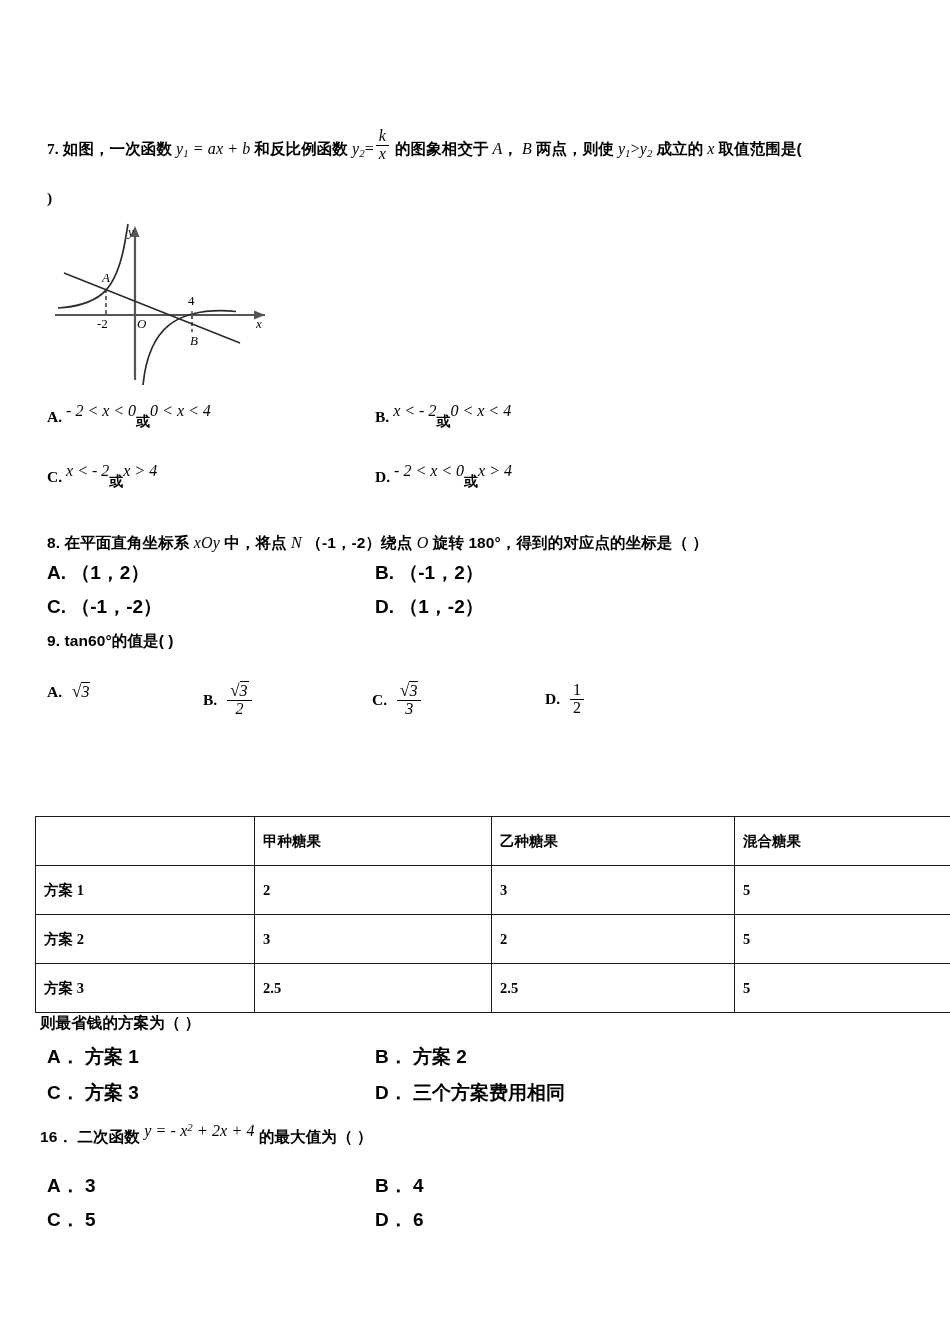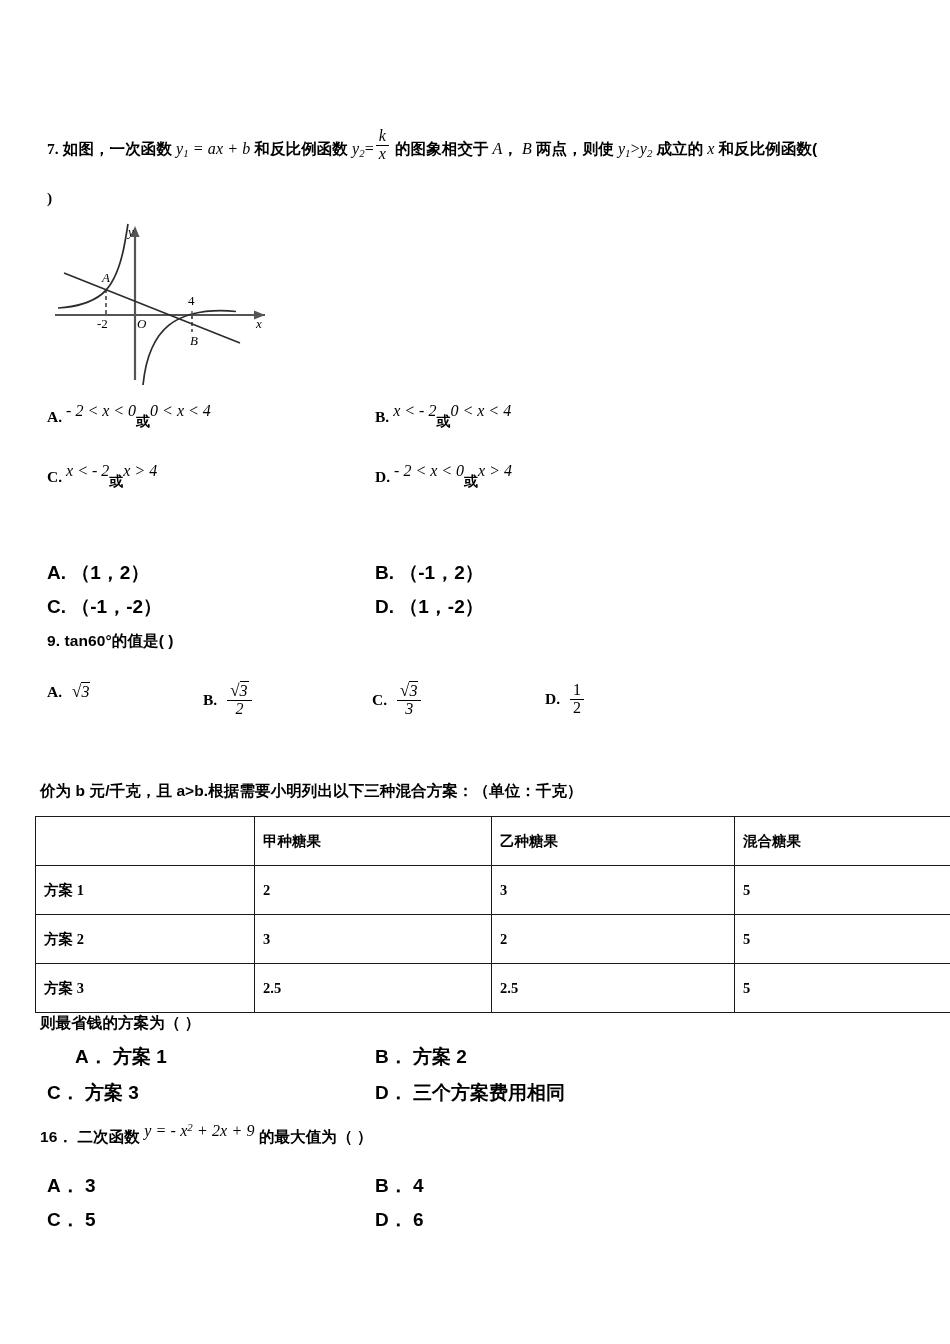--- a/index.html
+++ b/index.html
@@ -135,21 +135,21 @@
     <span class="mathi"><span>y</span><sub class="ms">1</sub> <span>= ax + b</span></span>
     <span class="cn">和反比例函数</span>
     <span class="mathi"><span>y</span><sub class="ms">2</sub></span><span class="mathn">=</span><span class="frac upf"><span class="num">k</span><span class="den">x</span></span>
     <span class="cn">的图象相交于</span>
     <span class="mathi">A</span><span class="cn">，</span>
     <span class="mathi">B</span>
     <span class="cn">两点，则使</span>
     <span class="mathi"><span>y</span><sub class="ms">1</sub></span><span class="mathn">&gt;</span><span class="mathi"><span>y</span><sub class="ms">2</sub></span>
     <span class="cn">成立的</span>
     <span class="mathi">x</span>
-    <span class="cn">和反比例函数(</span>
+    <span class="cn">取值范围是(</span>
   </div>
   <div class="abs qtext" style="left:47px; top:186px;">)</div>
 
   <div class="figwrap" style="left:40px; top:215px; width:240px; height:175px;">
     <svg width="240" height="175" viewBox="0 0 240 175">
 
       <line x1="15" y1="100" x2="225" y2="100" stroke="#555" stroke-width="2.2"></line>
       <polygon points="225,100 214,95.5 214,104.5" fill="#555"></polygon>
 
       <line x1="95" y1="165" x2="95" y2="16" stroke="#555" stroke-width="2.2"></line>
@@ -189,20 +189,30 @@
   </div>
   <div class="abs" style="left:47px; top:468px;">
     <span class="lbl">C.</span>
     <span class="mathi" style="position:relative; top:-6px;">x &lt; - 2</span><span class="cn" style="font-weight:bold; font-size:14px; position:relative; top:4px;">或</span><span class="mathi" style="position:relative; top:-6px;">x &gt; 4</span>
   </div>
   <div class="abs" style="left:375px; top:468px;">
     <span class="lbl">D.</span>
     <span class="mathi" style="position:relative; top:-6px;">- 2 &lt; x &lt; 0</span><span class="cn" style="font-weight:bold; font-size:14px; position:relative; top:4px;">或</span><span class="mathi" style="position:relative; top:-6px;">x &gt; 4</span>
   </div>
 
+  <div class="abs qtext cn" style="left:47px; top:531px; width:860px;">
+    <span>8.</span>
+    <span>在平面直角坐标系</span>
+    <span class="mathi">xOy</span>
+    <span>中，将点</span>
+    <span class="mathi">N</span>
+    <span>（-1，-2）绕点</span>
+    <span class="mathi">O</span>
+    <span>旋转 180°，得到的对应点的坐标是（  ）</span>
+  </div>
   <div class="abs opt cn" style="left:47px; top:560px;">
     <span>A.</span>
     <span>（1，2）</span>
   </div>
   <div class="abs opt cn" style="left:375px; top:560px;text-align:center;">
     <span>B.</span>
     <span>（-1，2）</span>
   </div>
   <div class="abs opt cn" style="left:47px; top:594px;">
     <span>C.</span>
@@ -240,21 +250,20 @@
   </div>
 
   <div class="abs" style="left:545px; top:682px;">
     <span class="lbl">D.</span>
     <span class="frac" style="vertical-align:-0.55em; margin-left:6px;">
       <span class="num" style="font-style:normal;">1</span>
       <span class="den" style="font-style:normal;">2</span>
     </span>
   </div>
 
-  <div class="abs qtext cn" style="left:40px; top:779px; width:880px;">价为 b 元/千克，且 a&gt;b.根据需要小明列出以下三种混合方案：（单位：千克）</div>
 
   <div class="abs" style="left:35px; top:816px;">
     <table class="qtable cn">
       <tbody>
         <tr>
           <td class="c0"></td>
           <td class="c1">甲种糖果</td>
           <td class="c2">乙种糖果</td>
           <td class="c3">混合糖果</td>
         </tr>
@@ -275,41 +284,41 @@
           <td class="c1">2.5</td>
           <td class="c2">2.5</td>
           <td class="c3">5</td>
         </tr>
       </tbody>
     </table>
   </div>
 
   <div class="abs qtext cn" style="left:40px; top:1011px;">则最省钱的方案为（  ）</div>
 
-  <div class="abs opt cn" style="left:47px; top:1044px;margin-left:28px;">
+  <div class="abs opt cn" style="left:47px; top:1044px;">
     <span>A．</span>
     <span>方案 1</span>
   </div>
   <div class="abs opt cn" style="left:375px; top:1044px;">
     <span>B．</span>
     <span>方案 2</span>
   </div>
   <div class="abs opt cn" style="left:47px; top:1080px;">
     <span>C．</span>
     <span>方案 3</span>
   </div>
   <div class="abs opt cn" style="left:375px; top:1080px;">
     <span>D．</span>
     <span>三个方案费用相同</span>
   </div>
 
   <div class="abs qtext cn" style="left:40px; top:1125px;">
     <span>16．</span>
     <span>二次函数</span>
-    <span class="mathi" style="position:relative; top:-6px;"><span>y</span> <span>= - x</span><sup class="ms">2</sup> <span>+ 2x + 9</span></span>
+    <span class="mathi" style="position:relative; top:-6px;"><span>y</span> <span>= - x</span><sup class="ms">2</sup> <span>+ 2x + 4</span></span>
     <span>的最大值为（  ）</span>
   </div>
 
   <div class="abs opt cn" style="left:47px; top:1173px;">
     <span>A．</span>
     <span>3</span>
   </div>
   <div class="abs opt cn" style="left:375px; top:1173px;">
     <span>B．</span>
     <span>4</span>

